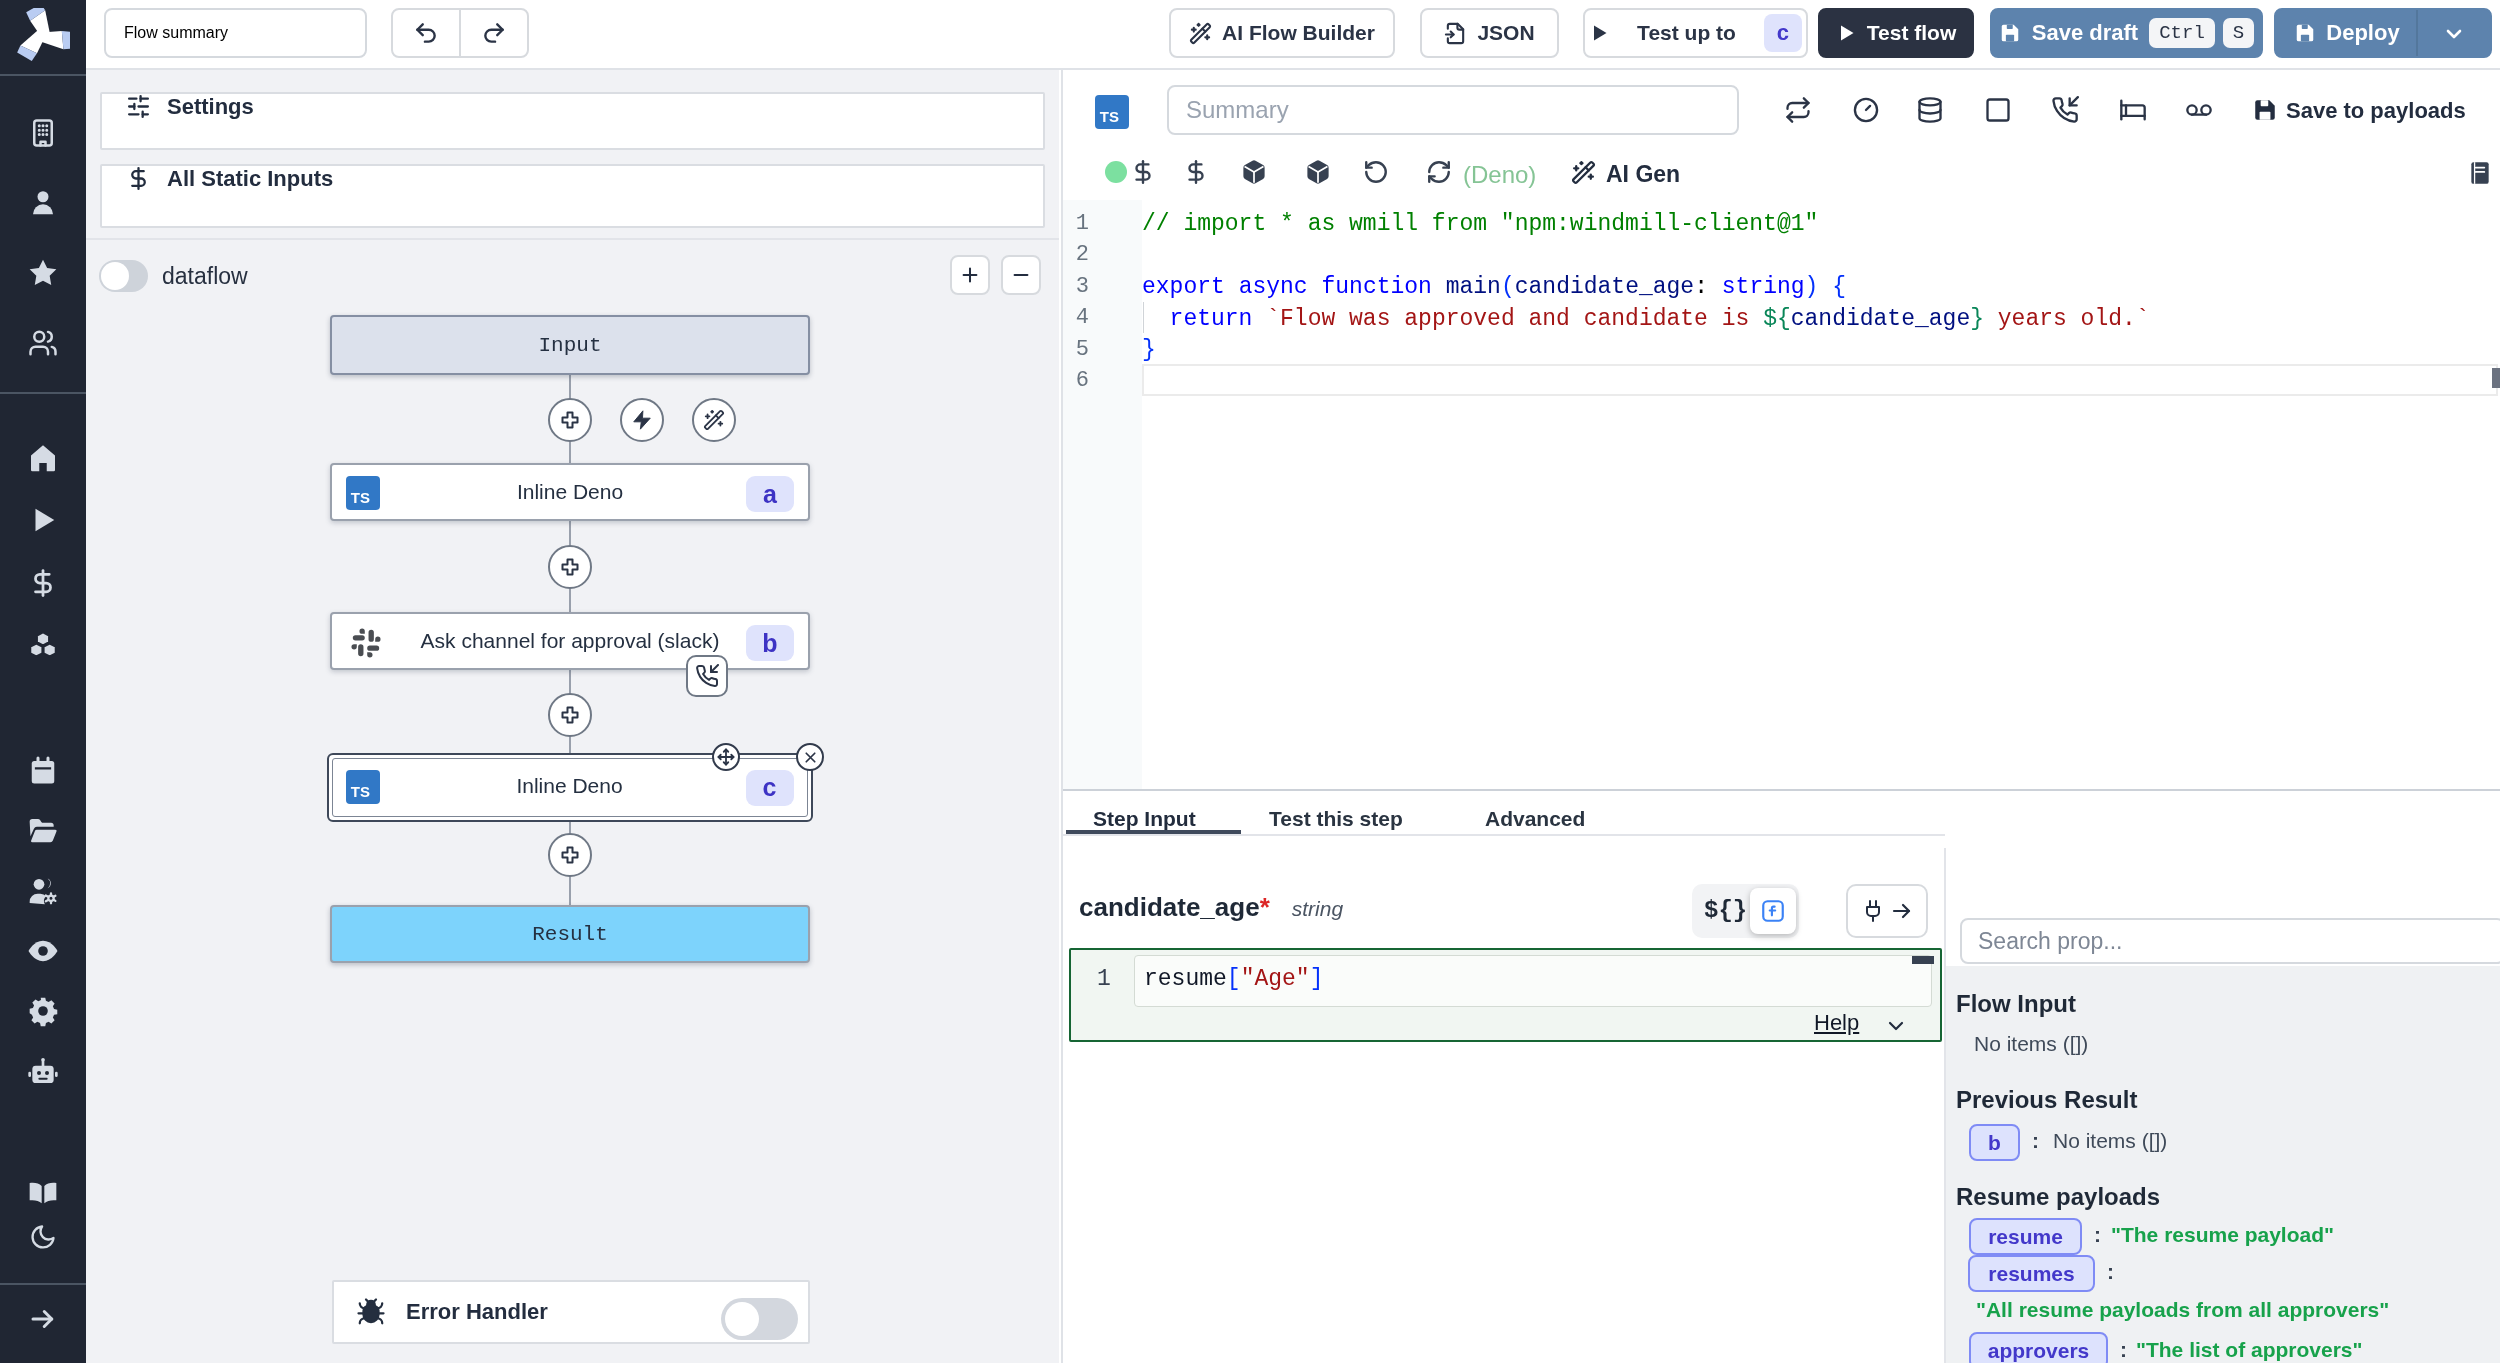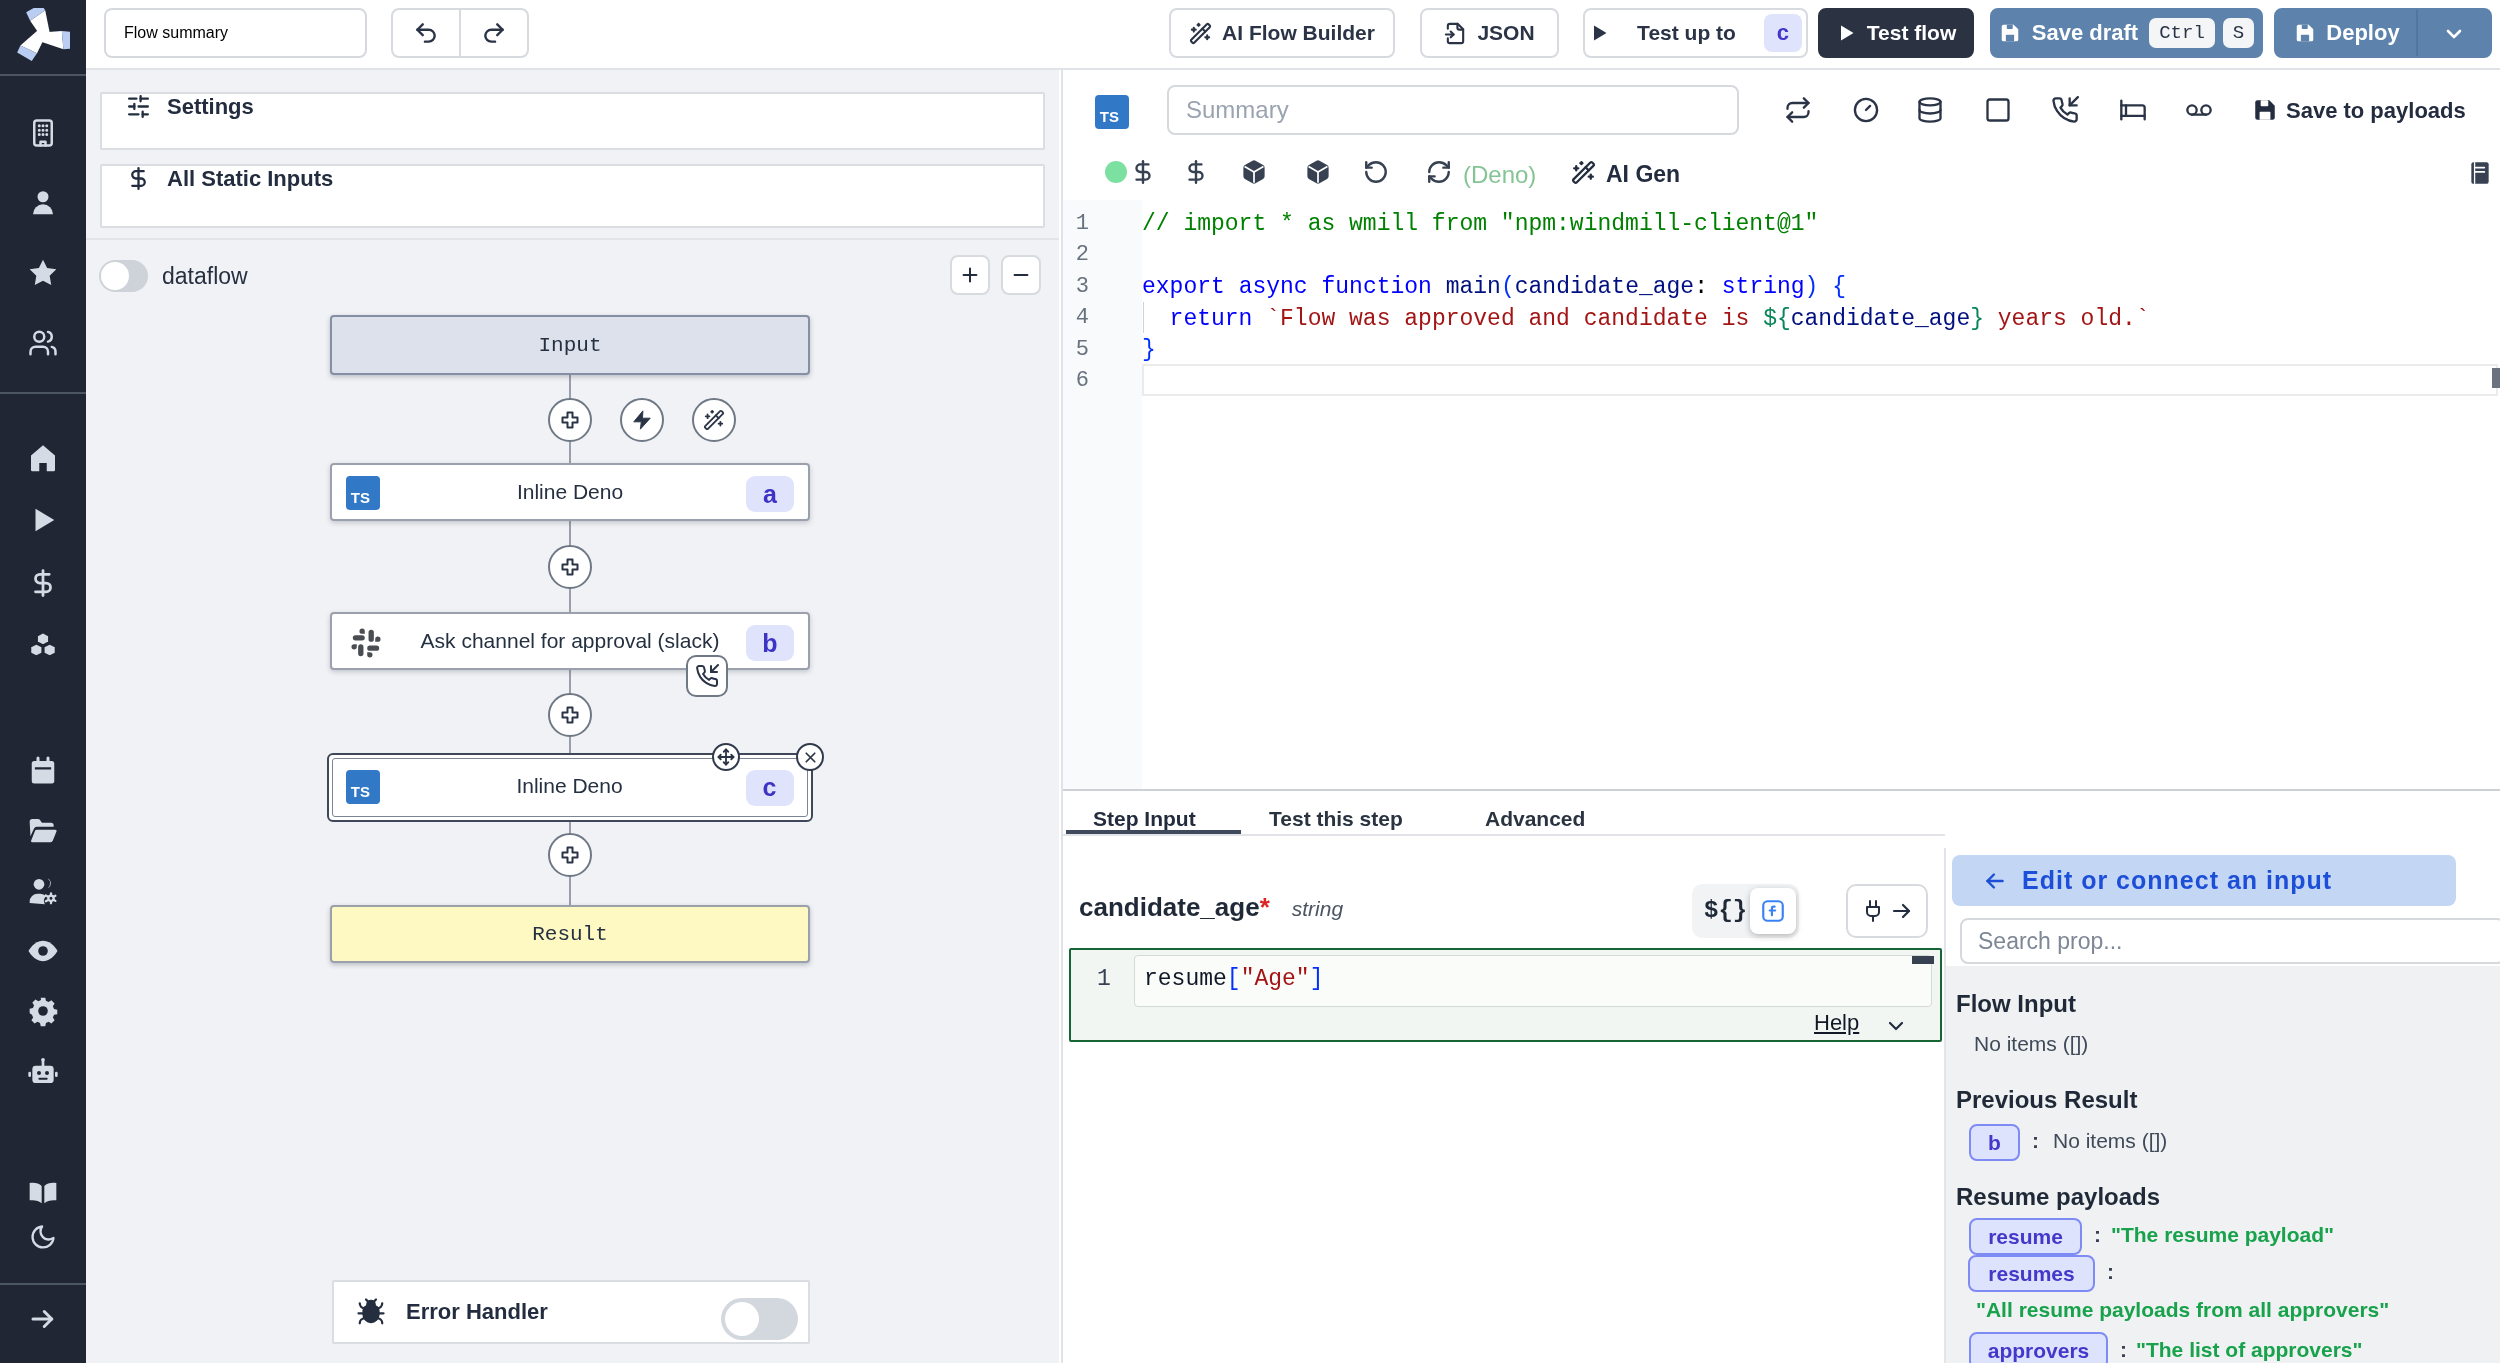--- a/index.html
+++ b/index.html
@@ -391,21 +391,21 @@
           <path d="M18 6 6 18M6 6l12 12"></path>
         </svg>
     </div>
 
     <div class="abs gcirc" style="left:462px; top:763px; border-color:#6f7885; display:flex; align-items:center; justify-content:center;">
       <svg width="24" height="24" viewBox="0 0 24 24" fill="none" stroke="#2b3446" stroke-width="2" stroke-linejoin="round">
           <path d="M9.5 4.5h5v5h5v5h-5v5h-5v-5h-5v-5h5z"></path>
         </svg>
     </div>
 
-    <div class="abs" style="left:244px; top:835px; width:480px; height:58px; background:#fef9c3; border:2px solid #9aa1ad; border-radius:4px; box-shadow:0 2px 5px rgba(60,70,90,.3);">
+    <div class="abs" style="left:244px; top:835px; width:480px; height:58px; background:#7dd3fc; border:2px solid #9aa1ad; border-radius:4px; box-shadow:0 2px 5px rgba(60,70,90,.3);">
       <div class="gtitle mono" style="top:16px;">Result</div>
     </div>
 
     <div class="abs" style="left:246px; top:1210px; width:478px; height:64px; background:#fff; border:2px solid #dadde2; border-radius:2px; display:flex; align-items:center;">
       <svg style="margin-left:22px;" width="30" height="30" viewBox="0 0 24 24" fill="#242e3f" stroke="#242e3f" stroke-width="1.8" stroke-linecap="round">
         <path d="m8 2 1.88 1.88M14.12 3.88 16 2" fill="none"></path>
         <path d="M9 7.13v-1a3 3 0 1 1 6 0v1z"></path>
         <path d="M12 20c-3.3 0-6-2.7-6-6v-3a4 4 0 0 1 4-4h4a4 4 0 0 1 4 4v3c0 3.3-2.7 6-6 6"></path>
         <path d="M6.53 9C4.6 8.8 3 7.1 3 5M6 13H2M3 21c0-2.1 1.7-3.8 3.8-4M20.97 5c0 2.1-1.6 3.8-3.5 4M22 13h-4M17.2 17c2.1.2 3.8 1.9 3.8 4" fill="none"></path>
       </svg>
@@ -567,27 +567,20 @@
       <div class="abs" style="left:743px; top:60px; font-size:22px; color:#111827; text-decoration:underline;">Help</div>
       <div class="abs" style="left:813px; top:64px;">
           <svg width="24" height="24" viewBox="0 0 24 24" fill="none" stroke="#232d3f" stroke-width="2.2" stroke-linecap="round" stroke-linejoin="round">
             <path d="m6 9 6 6 6-6"></path>
           </svg>
         </div>
     </div>
 
     <div class="abs" style="left:881px; top:778px; width:2px; height:515px; background:#e2e4e9;"></div>
     <div class="abs" style="left:883px; top:896px; width:556px; height:397px; background:#eff1f3;"></div>
-    <div class="abs" style="left:889px; top:785px; width:504px; height:51px; background:#c3d7f5; border-radius:8px; display:flex; align-items:center; padding-left:30px; gap:14px;">
-      <svg width="26" height="26" viewBox="0 0 24 24" fill="none" stroke="#1d4ed8" stroke-width="2.2" stroke-linecap="round" stroke-linejoin="round">
-          <path d="M19 12H5"></path>
-          <path d="m11 18-6-6 6-6"></path>
-        </svg>
-      <span style="color:#1d4ed8; font-size:25px; font-weight:700; letter-spacing:1px;">Edit or connect an input</span>
-    </div>
     <div class="abs" style="left:897px; top:848px; width:545px; height:46px; background:#fff; border:2px solid #d5d9de; border-radius:8px; display:flex; align-items:center; padding-left:16px;">
       <span style="color:#7e8795; font-size:23px;">Search prop...</span>
     </div>
 
     <div class="abs h3" style="left:893px; top:920px;">Flow Input</div>
     <div class="abs" style="left:911px; top:962px; font-size:21px; color:#3f4a59;">No items ([])</div>
 
     <div class="abs h3" style="left:893px; top:1016px;">Previous Result</div>
     <div class="chip" style="left:906px; top:1054px; width:51px;">b</div>
     <div class="abs" style="left:969px; top:1059px; font-size:21px; font-weight:700; color:#374151;">:</div>

